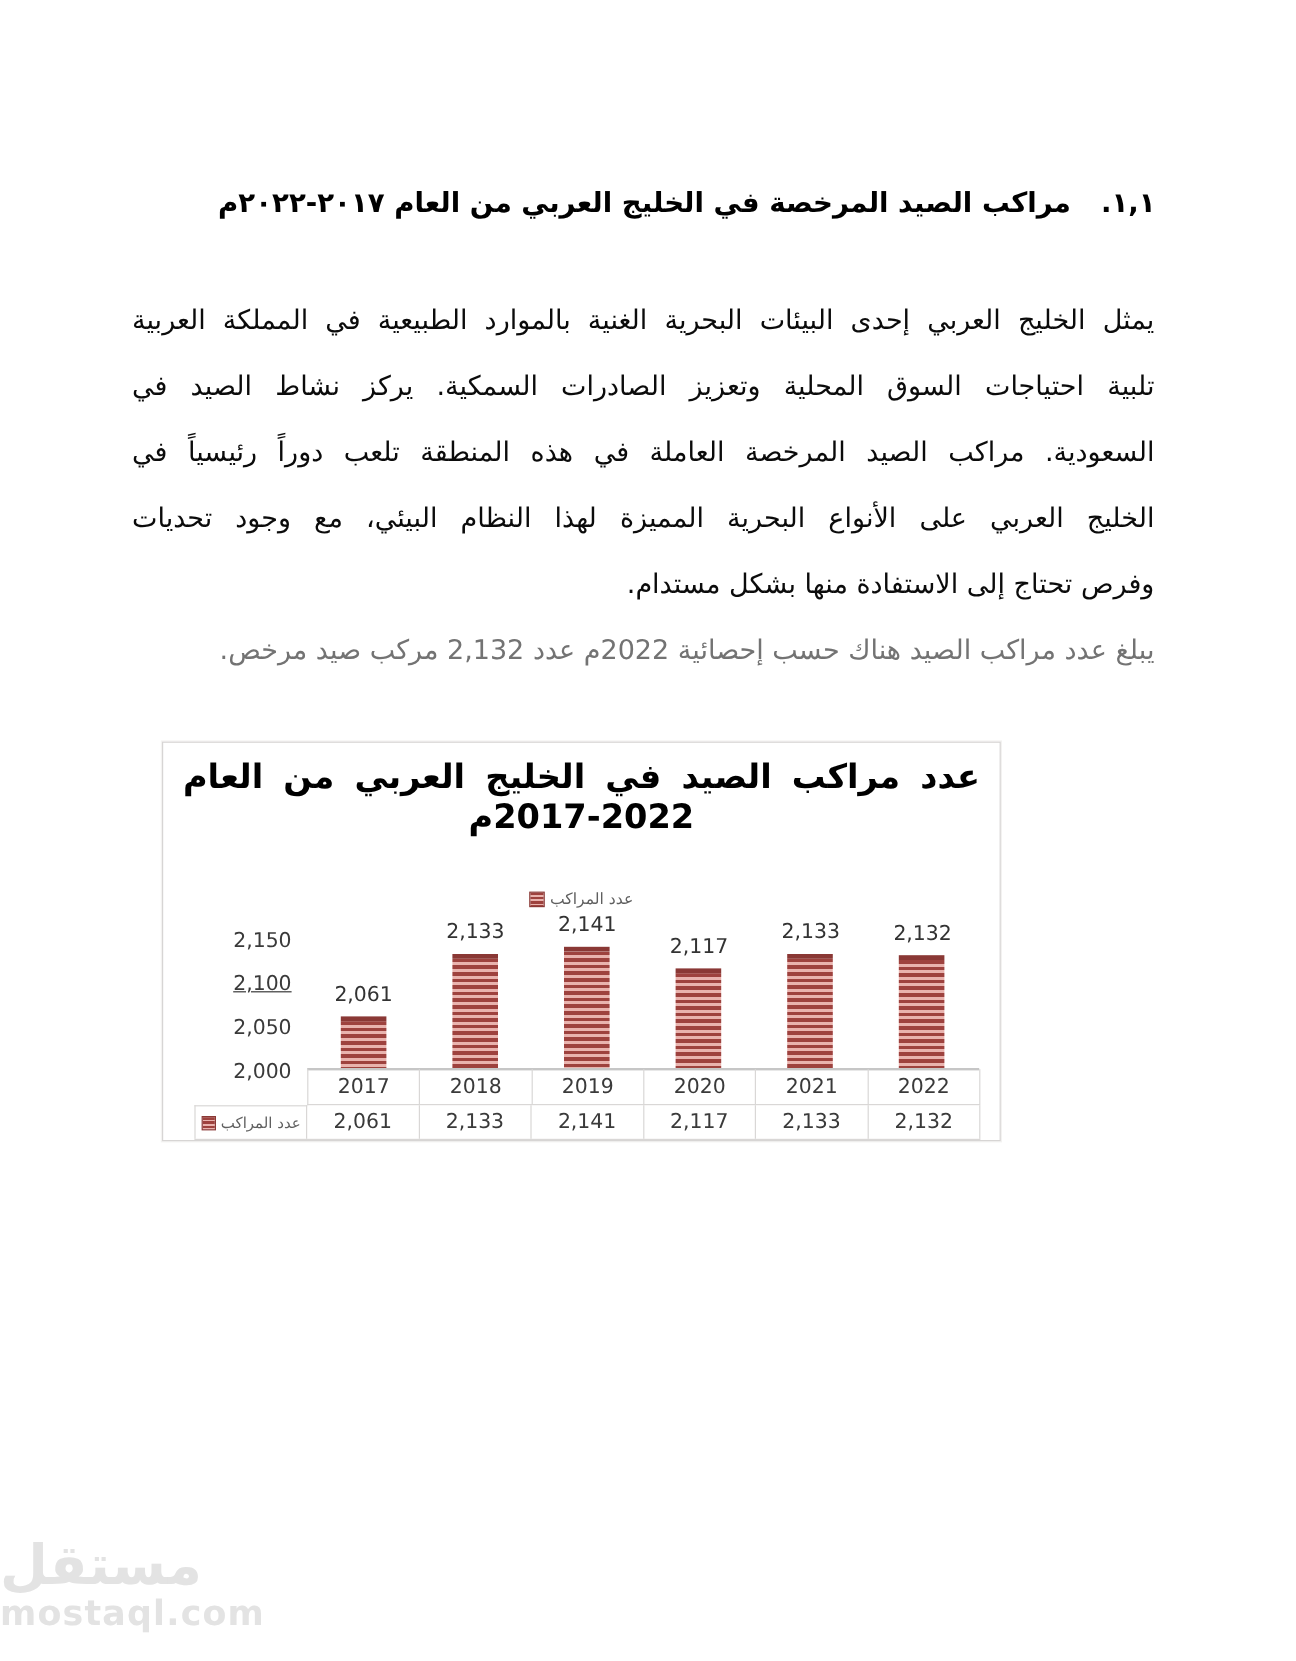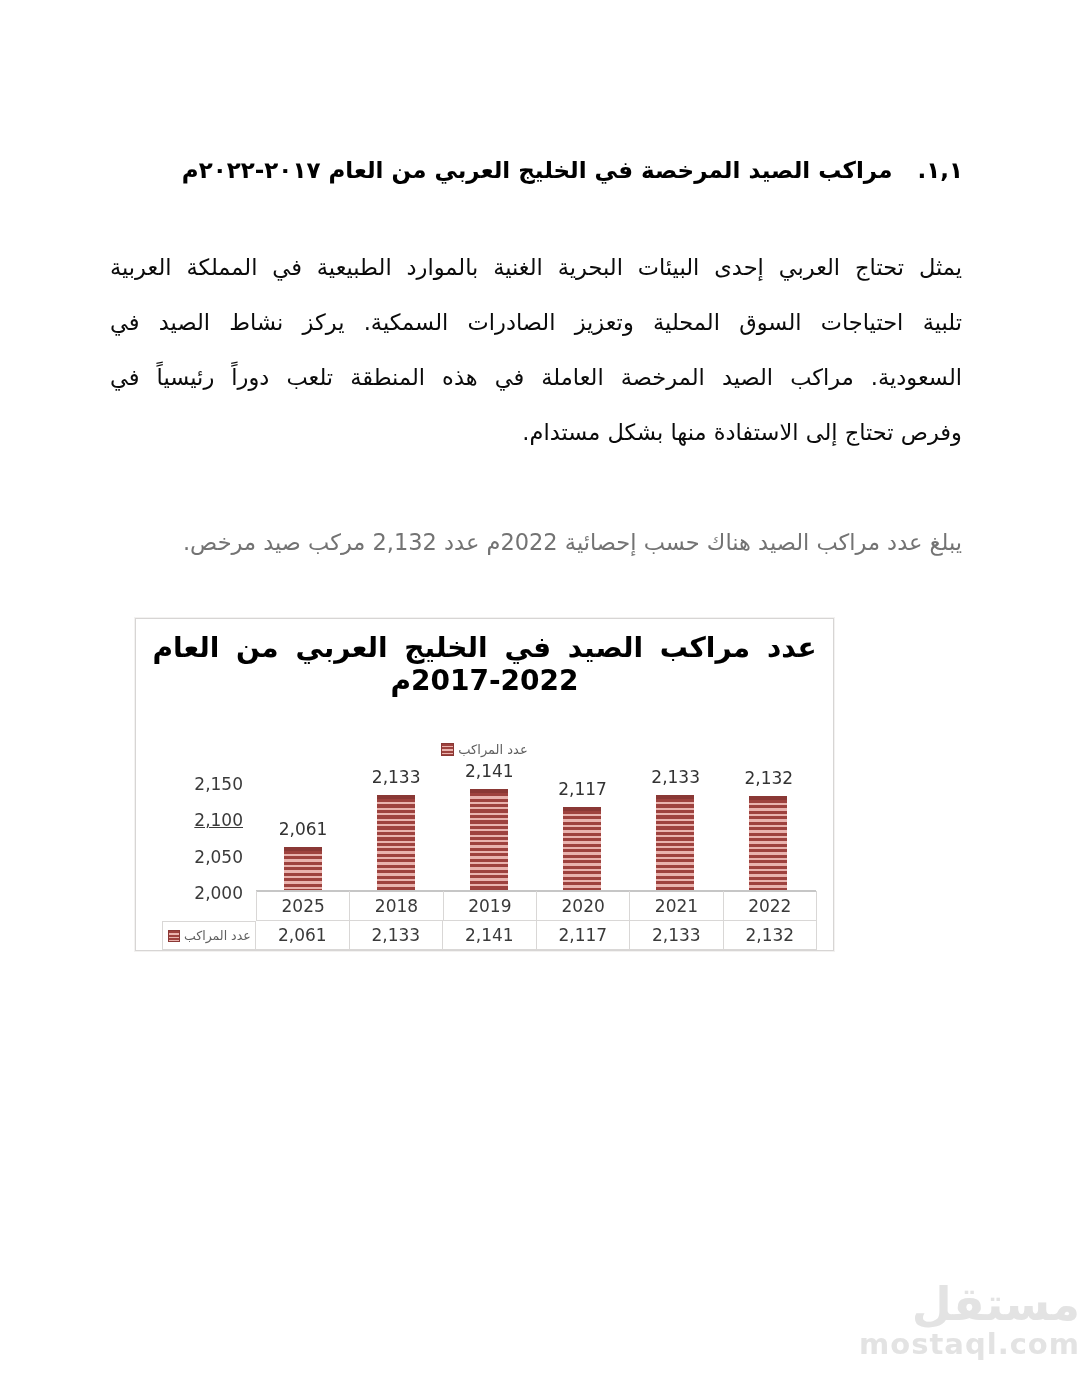--- a/index.html
+++ b/index.html
@@ -72,38 +72,39 @@
   }
   .lbl-cell{
     width:94px;flex:none;box-sizing:border-box;
     border-left:1px solid #d9d7d6;border-right:1px solid #d9d7d6;border-top:1px solid #d9d7d6;
     display:flex;align-items:center;justify-content:flex-start;gap:4px;padding-left:5px;
   }
   .lbl-cell .lg-marker{width:10px;height:10px;}
   .lbl-text{font-size:12.5px;color:#5f5f5f;direction:rtl;white-space:nowrap;}
   .vals-cells{flex:1;display:flex;}
   
-  .watermark{position:absolute;left:0;top:1280px;width:100%;text-align:right;}
+  .watermark{position:absolute;left:0;top:1280px;width:100%;text-align:left;}
   .wm-logo{font-size:46px;line-height:48px;font-weight:bold;color:#e3e3e3;direction:rtl;}
   .wm-domain{font-size:29px;line-height:32px;font-weight:bold;color:#e3e3e3;letter-spacing:1px;}
 </style>
 </head>
 <body>
 
 <div class="page">
 
   <div class="heading">
     <span class="h-num">١,١.</span>
     <span class="h-title">مراكب الصيد المرخصة في الخليج العربي من العام ٢٠١٧-٢٠٢٢م</span>
   </div>
 
   <div class="para1">
-    <div class="pline just">يمثل تحتاج العربي إحدى البيئات البحرية الغنية بالموارد الطبيعية في المملكة العربية</div>
+    <div class="pline just">يمثل الخليج العربي إحدى البيئات البحرية الغنية بالموارد الطبيعية في المملكة العربية</div>
     <div class="pline just">تلبية احتياجات السوق المحلية وتعزيز الصادرات السمكية. يركز نشاط الصيد في</div>
     <div class="pline just">السعودية. مراكب الصيد المرخصة العاملة في هذه المنطقة تلعب دوراً رئيسياً في</div>
+    <div class="pline just">الخليج العربي على الأنواع البحرية المميزة لهذا النظام البيئي، مع وجود تحديات</div>
     <div class="pline lastline">وفرص تحتاج إلى الاستفادة منها بشكل مستدام.</div>
   </div>
 
   <div class="para2">يبلغ عدد مراكب الصيد هناك حسب إحصائية 2022م عدد 2,132 مركب صيد مرخص.</div>
 
   <div class="chart">
     <div class="c-title">
       <div>عدد مراكب الصيد في الخليج العربي من العام</div>
       <div>2017-2022م</div>
     </div>
@@ -130,21 +131,21 @@
         <div class="bar-label" style="left: 279.5px; bottom: 92px;">2,117</div>
         <div class="bar" style="left: 400.25px; height: 96px;"></div>
         <div class="bar-label" style="left: 372.667px; bottom: 104px;">2,133</div>
         <div class="bar" style="left: 493.417px; height: 95px;"></div>
         <div class="bar-label" style="left: 465.833px; bottom: 103px;">2,132</div>
       </div>
     <div class="axisline"></div>
 
     <div class="dtable">
       <div class="drow years" id="yearsRow">
-          <div class="cell">2025</div>
+          <div class="cell">2017</div>
           <div class="cell">2018</div>
           <div class="cell">2019</div>
           <div class="cell">2020</div>
           <div class="cell">2021</div>
           <div class="cell">2022</div>
         </div>
       <div class="drow vals">
         <div class="lbl-cell">
           <span class="lg-marker"></span>
           <span class="lbl-text">عدد المراكب</span>

